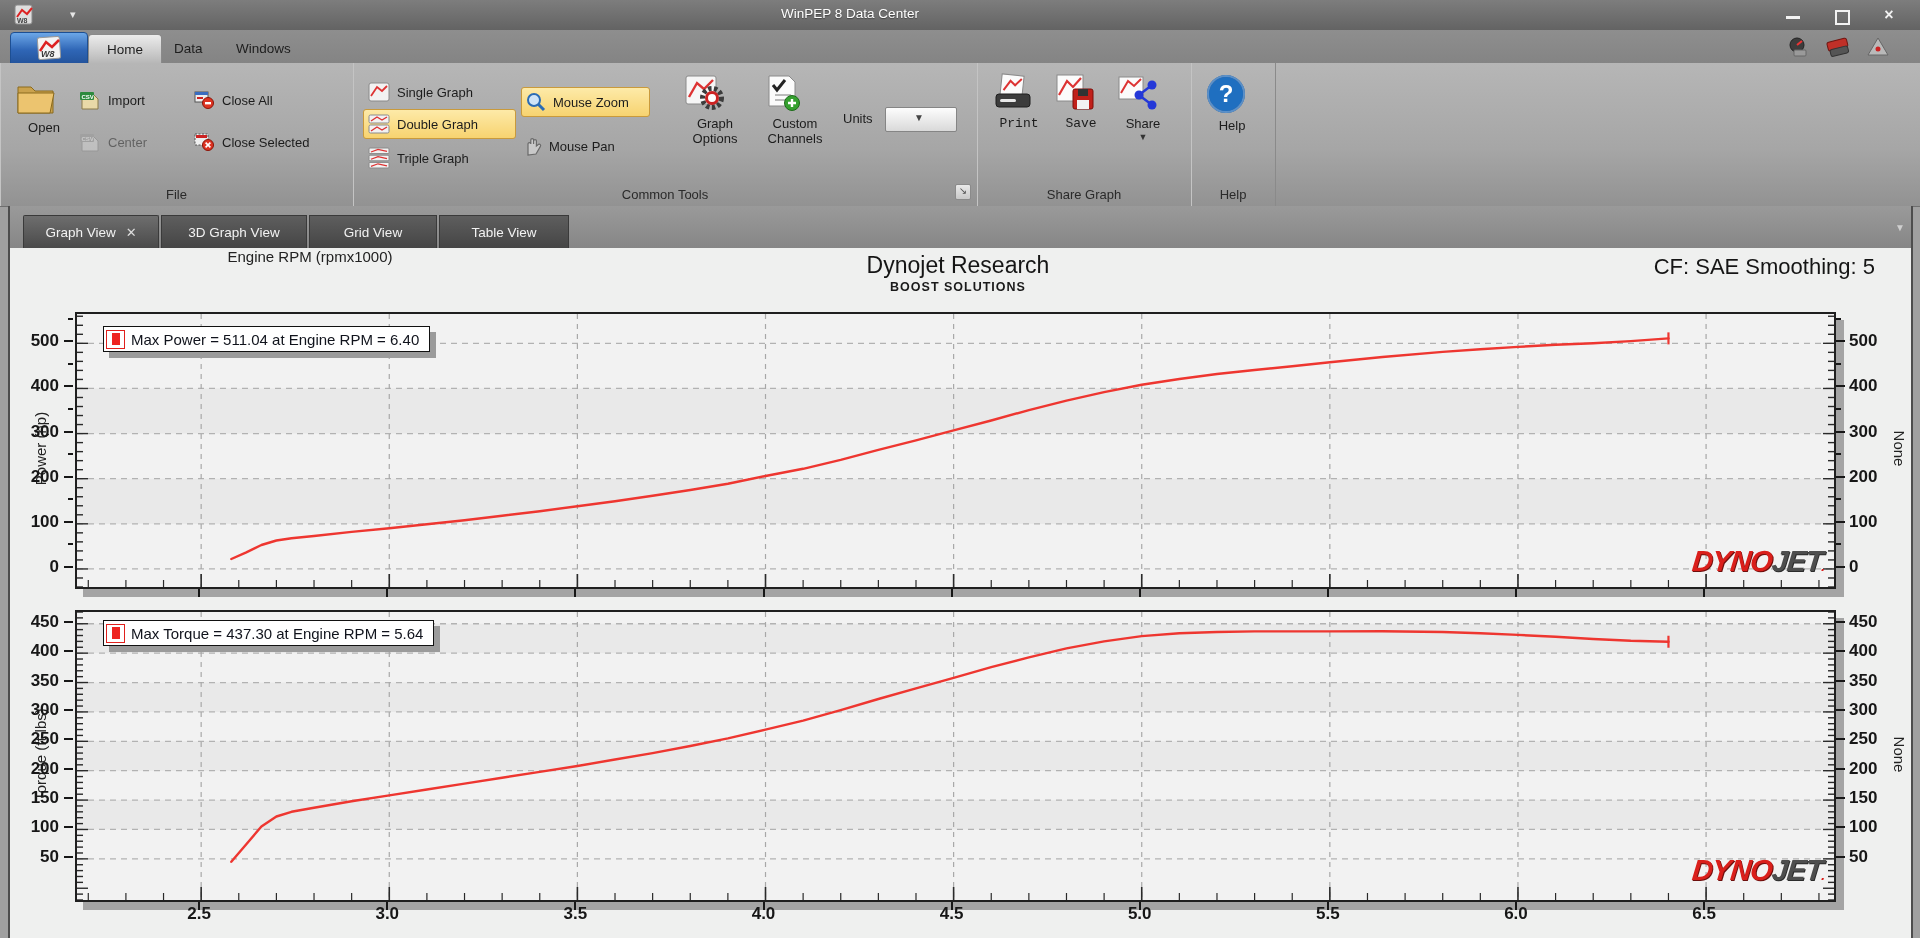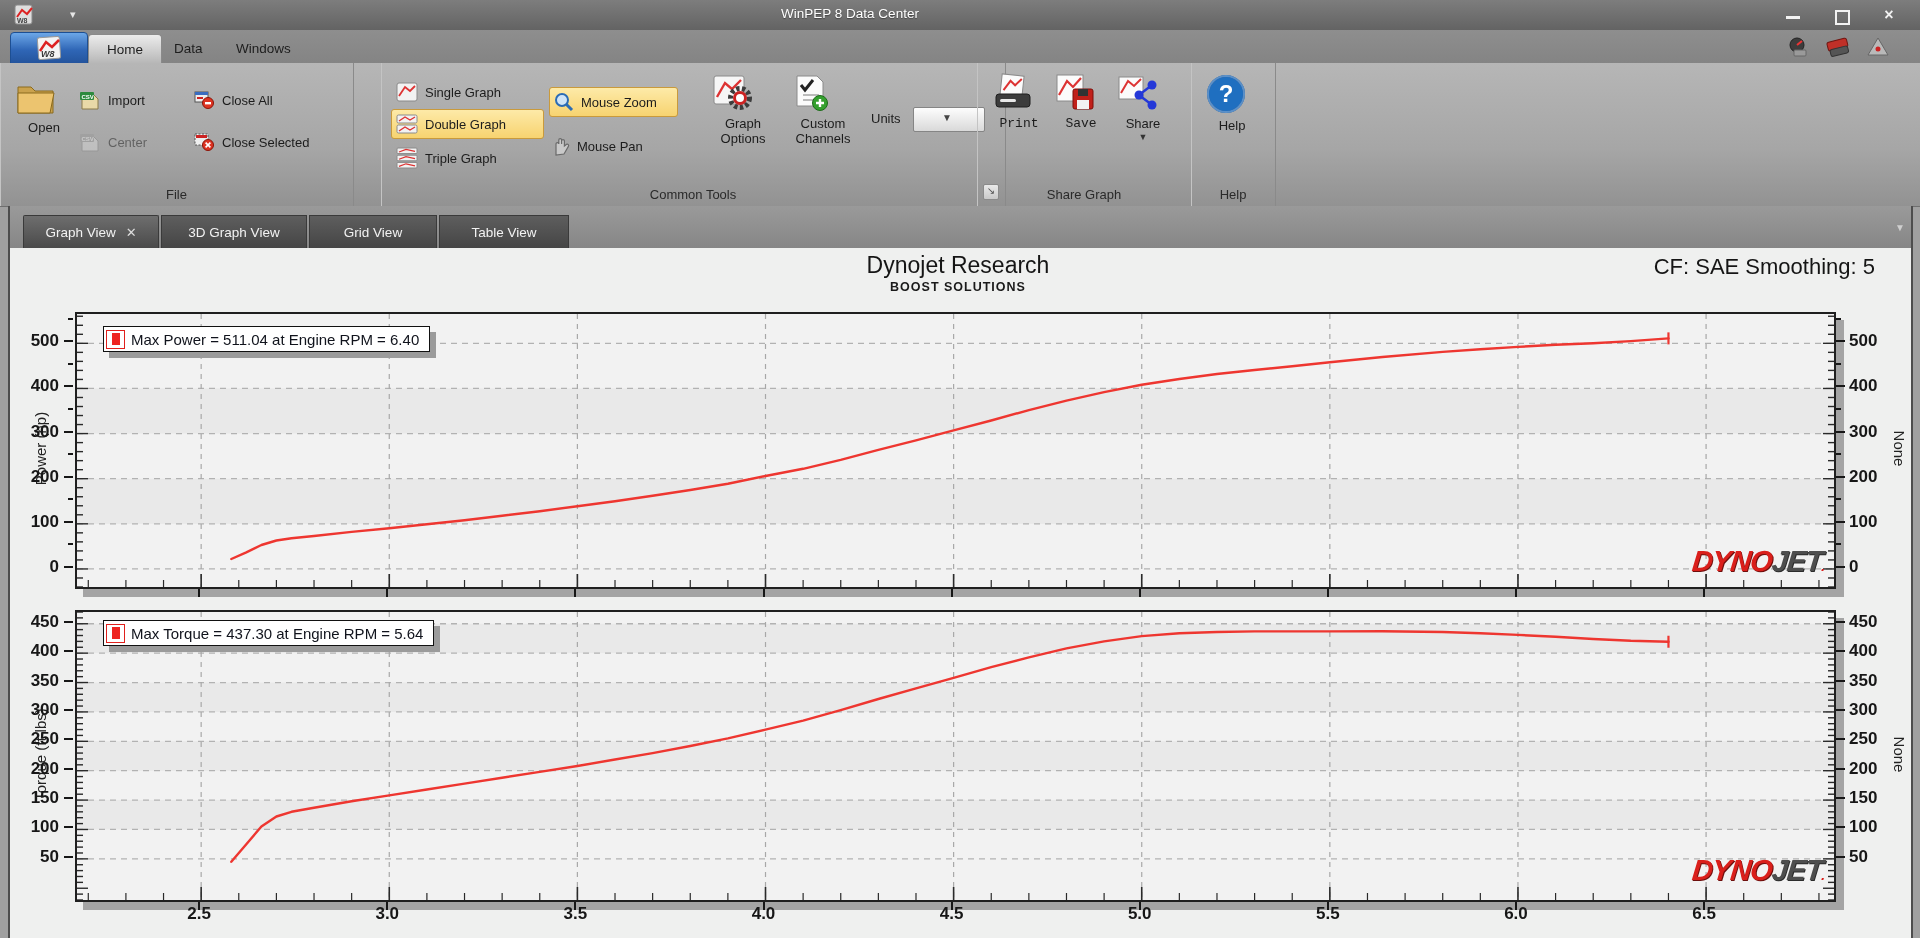--- a/index.html
+++ b/index.html
@@ -21,21 +21,21 @@
      background:linear-gradient(#6ca7e8,#2f66b6 55%,#23539b);display:flex;align-items:center;justify-content:center;cursor:pointer;}
   .rtab{top:4px;height:29px;line-height:29px;padding:0 18px;font-size:13.5px;color:#1d1d1d;cursor:pointer;}
   .rtab.active{background:linear-gradient(#ececec,#c6c6c6 70%,#b5b5b5);border-radius:4px 4px 0 0;border:1px solid #8a8a8a;border-bottom:none;}
   #tab-home{left:88px;} #tab-data{left:156px;} #tab-windows{left:218px;}
   .tr-icon{top:6px;width:24px;height:22px;}
   #tri-1{left:1786px;} #tri-2{left:1826px;} #tri-3{left:1866px;}
   
   #ribbon{left:0;top:63px;width:1920px;height:143px;background:linear-gradient(#b6b6b6,#a6a6a6 60%,#929292);border-bottom:1px solid #6f6f6f;}
   .rgroup{top:0;height:143px;border-right:1px solid #8a8a8a;box-shadow:1px 0 0 #c4c4c4 inset;}
   #grp-file{left:0px;width:353px;}
-  #grp-common{left:353px;width:624px;margin-left:28px;}
+  #grp-common{left:353px;width:624px;}
   #grp-share{left:977px;width:214px;}
   #grp-help{left:1191px;width:84px;}
   .grp-label{position:absolute;bottom:4px;left:0;width:100%;text-align:center;font-size:13px;color:#2a2a2a;}
   .bigbtn{position:absolute;width:60px;text-align:center;cursor:pointer;border-radius:3px;}
   .bigbtn .blabel{font-size:13px;color:#1c1c1c;line-height:15px;margin-top:3px;}
   .smallbtn{position:absolute;display:flex;align-items:center;gap:6px;font-size:13px;color:#1c1c1c;cursor:pointer;height:26px;}
   .smallbtn.disabled{opacity:.5;}
   .toggle{border:1px solid transparent;border-radius:3px;padding:1px 6px 1px 3px;}
   .toggle.on{background:linear-gradient(#fdeaa8,#f7d370);border-color:#c99a3c;}
   #units-box{position:absolute;left:532px;top:44px;width:70px;height:23px;background:linear-gradient(#fdfdfd,#d9d9d9);
@@ -649,20 +649,21 @@
     </div>
     <div id="brand2" class="brand">
       <span class="b1">DYNO</span><span class="b2">JET</span><span class="b3">.</span>
     </div>
 
     <div class="vlabel rot-l" style="left:-80px;top:192px;">Power (hp)</div>
     <div class="vlabel rot-l" style="left:-80px;top:498px;">Torque (ft-lbs)</div>
     <div class="vlabel rot-r" style="left:1779px;top:192px;">None</div>
     <div class="vlabel rot-r" style="left:1779px;top:498px;">None</div>
 
+    <div id="x-axis-title">Engine RPM (rpmx1000)</div>
   <div class="tickdash" style="left: 54px; top: 317.95px; width: 9px; height: 2px;"></div>
       <div class="tickdash" style="left: 1826px; top: 317.95px; width: 9px; height: 2px;"></div>
       <div class="ticklabel" style="left: -3px; top: 309.95px; width: 52px; text-align: right;">0</div>
       <div class="ticklabel" style="left: 1839px; top: 309.95px; width: 52px; text-align: left;">0</div>
       <div class="tickdash" style="left: 54px; top: 272.826px; width: 9px; height: 2px;"></div>
       <div class="tickdash" style="left: 1826px; top: 272.826px; width: 9px; height: 2px;"></div>
       <div class="ticklabel" style="left: -3px; top: 264.826px; width: 52px; text-align: right;">100</div>
       <div class="ticklabel" style="left: 1839px; top: 264.826px; width: 52px; text-align: left;">100</div>
       <div class="tickdash" style="left: 54px; top: 227.702px; width: 9px; height: 2px;"></div>
       <div class="tickdash" style="left: 1826px; top: 227.702px; width: 9px; height: 2px;"></div>

